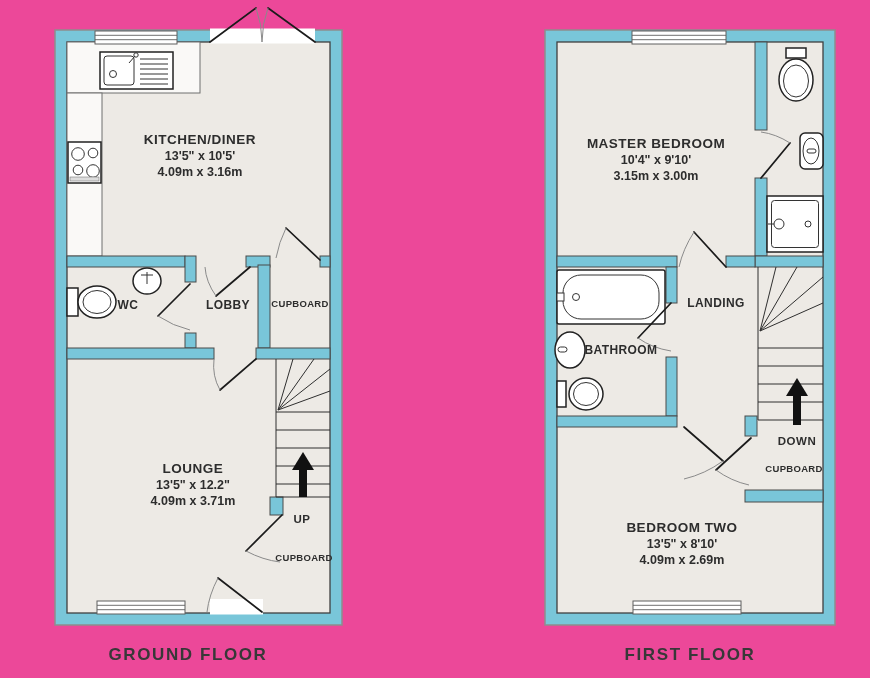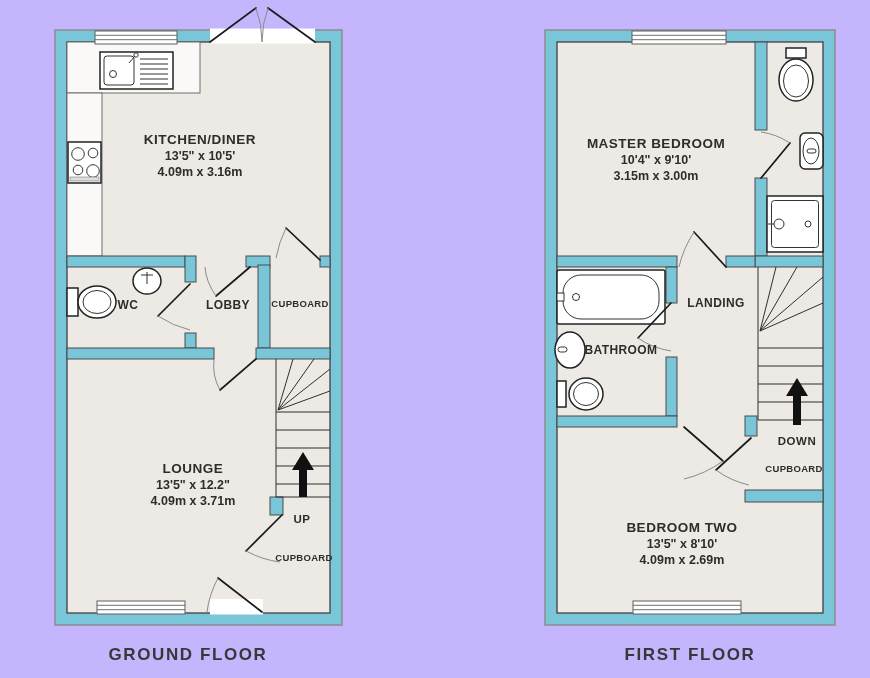--- a/index.html
+++ b/index.html
@@ -1,16 +1,16 @@
 <!DOCTYPE html>
 <html><head>
 <meta charset="utf-8">
 <style>
   html,body{margin:0;padding:0;background:#ffffff;}
-  .stage{position:relative;width:870px;height:678px;background:#c4b5fd;overflow:hidden;}
+  .stage{position:relative;width:870px;height:678px;background:#ec4899;overflow:hidden;}
   svg{position:absolute;left:0;top:0;}
   .wall-outer{fill:#79c6d9;stroke:#8d8d8d;stroke-width:1.5;}
   .wall{fill:#79c6d9;stroke:#4a4a4a;stroke-width:1;}
   .floor{fill:#edeae5;stroke:#3f3f3f;stroke-width:1.3;}
   .counter{fill:#faf9f7;stroke:#6e6e6e;stroke-width:1;}
   .fixture{fill:#ffffff;stroke:#222222;stroke-width:1.5;}
   .fxthin{fill:none;stroke:#333333;stroke-width:1;}
   .leaf{stroke:#1b1b1b;stroke-width:1.7;fill:none;stroke-linecap:round;}
   .arc{stroke:#8a8a8a;stroke-width:1;fill:none;}
   .tread{stroke:#2f2f2f;stroke-width:1;fill:none;}

